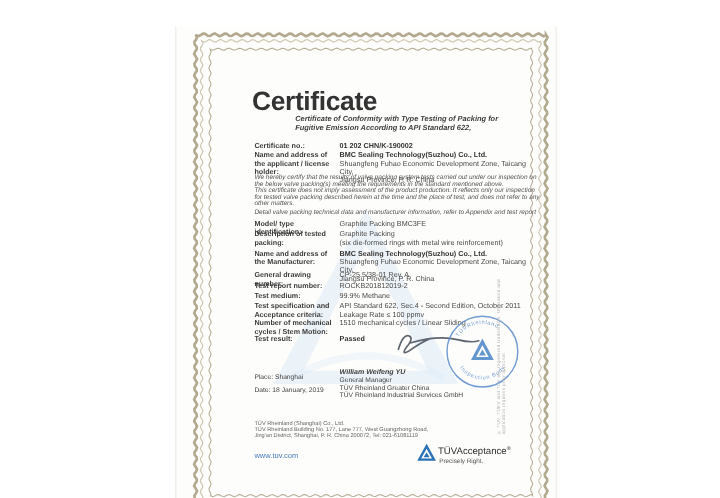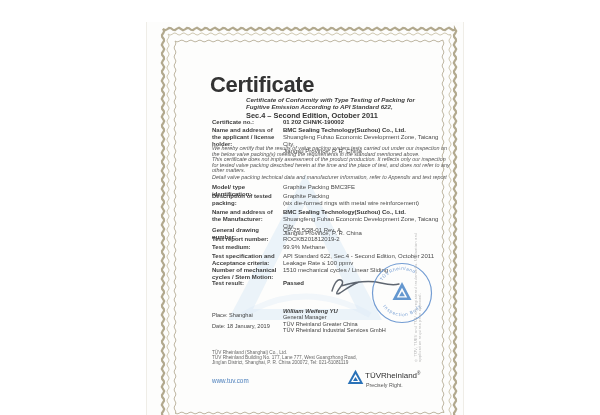--- a/index.html
+++ b/index.html
@@ -48,21 +48,20 @@
     <path fill="none" stroke="#b2a98e" stroke-width="2.2" d="M163.0,7.0 L165.0,8.2 L167.0,7.4 L169.0,6.0 L171.0,6.2 L173.0,7.8 L175.0,8.0 L177.0,6.6 L179.0,5.8 L181.0,7.0 L183.0,8.2 L185.0,7.4 L187.0,6.0 L189.0,6.2 L191.0,7.8 L193.0,8.0 L195.0,6.6 L197.0,5.8 L199.0,7.0 L201.0,8.2 L203.0,7.4 L205.0,6.0 L207.0,6.2 L209.0,7.8 L211.0,8.0 L213.0,6.6 L215.0,5.8 L217.0,7.0 L219.0,8.2 L221.0,7.4 L223.0,6.0 L225.0,6.2 L227.0,7.8 L229.0,8.0 L231.0,6.6 L233.0,5.8 L235.0,7.0 L237.0,8.2 L239.0,7.4 L241.0,6.0 L243.0,6.2 L245.0,7.8 L247.0,8.0 L249.0,6.6 L251.0,5.8 L253.0,7.0 L255.0,8.2 L257.0,7.4 L259.0,6.0 L261.0,6.2 L263.0,7.8 L265.0,8.0 L267.0,6.6 L269.0,5.8 L271.0,7.0 L273.0,8.2 L275.0,7.4 L277.0,6.0 L279.0,6.2 L281.0,7.8 L283.0,8.0 L285.0,6.6 L287.0,5.8 L289.0,7.0 L291.0,8.2 L293.0,7.4 L295.0,6.0 L297.0,6.2 L299.0,7.8 L301.0,8.0 L303.0,6.6 L305.0,5.8 L307.0,7.0 L309.0,8.2 L311.0,7.4 L313.0,6.0 L315.0,6.2 L317.0,7.8 L319.0,8.0 L321.0,6.6 L323.0,5.8 L325.0,7.0 L327.0,8.2 L329.0,7.4 L331.0,6.0 L333.0,6.2 L335.0,7.8 L337.0,8.0 L339.0,6.6 L341.0,5.8 L343.0,7.0 L345.0,8.2 L347.0,7.4 L349.0,6.0 L351.0,6.2 L353.0,7.8 L355.0,8.0 L357.0,6.6 L359.0,5.8 L361.0,7.0 L363.0,8.2 L365.0,7.4 L367.0,6.0 L369.0,6.2 L371.0,7.8 L373.0,8.0 L375.0,6.6 L377.0,5.8 L379.0,7.0 L381.0,8.2 L383.0,7.4 L385.0,6.0 L387.0,6.2 L389.0,7.8 L391.0,8.0 L393.0,6.6 L395.0,5.8 L397.0,7.0 L399.0,8.2 L401.0,7.4 L403.0,6.0 L405.0,6.2 L407.0,7.8 L409.0,8.0 L411.0,6.6 L413.0,5.8 L415.0,7.0 L417.0,8.2 L419.0,7.4 L421.0,6.0 L423.0,6.2 L425.0,7.8 L427.0,8.0 L429.0,6.6 L431.0,5.8 L433.0,7.0 L435.0,8.2 L437.0,7.4 L439.0,6.0 L441.0,6.2 L443.0,7.8 L445.0,8.0 L447.0,6.6 L449.0,5.8 L451.0,7.0 L453.0,8.2 L455.0,7.4 L455.0,7.0 L456.2,9.0 L455.4,11.0 L454.0,13.0 L454.2,15.0 L455.8,17.0 L456.0,19.0 L454.6,21.0 L453.8,23.0 L455.0,25.0 L456.2,27.0 L455.4,29.0 L454.0,31.0 L454.2,33.0 L455.8,35.0 L456.0,37.0 L454.6,39.0 L453.8,41.0 L455.0,43.0 L456.2,45.0 L455.4,47.0 L454.0,49.0 L454.2,51.0 L455.8,53.0 L456.0,55.0 L454.6,57.0 L453.8,59.0 L455.0,61.0 L456.2,63.0 L455.4,65.0 L454.0,67.0 L454.2,69.0 L455.8,71.0 L456.0,73.0 L454.6,75.0 L453.8,77.0 L455.0,79.0 L456.2,81.0 L455.4,83.0 L454.0,85.0 L454.2,87.0 L455.8,89.0 L456.0,91.0 L454.6,93.0 L453.8,95.0 L455.0,97.0 L456.2,99.0 L455.4,101.0 L454.0,103.0 L454.2,105.0 L455.8,107.0 L456.0,109.0 L454.6,111.0 L453.8,113.0 L455.0,115.0 L456.2,117.0 L455.4,119.0 L454.0,121.0 L454.2,123.0 L455.8,125.0 L456.0,127.0 L454.6,129.0 L453.8,131.0 L455.0,133.0 L456.2,135.0 L455.4,137.0 L454.0,139.0 L454.2,141.0 L455.8,143.0 L456.0,145.0 L454.6,147.0 L453.8,149.0 L455.0,151.0 L456.2,153.0 L455.4,155.0 L454.0,157.0 L454.2,159.0 L455.8,161.0 L456.0,163.0 L454.6,165.0 L453.8,167.0 L455.0,169.0 L456.2,171.0 L455.4,173.0 L454.0,175.0 L454.2,177.0 L455.8,179.0 L456.0,181.0 L454.6,183.0 L453.8,185.0 L455.0,187.0 L456.2,189.0 L455.4,191.0 L454.0,193.0 L454.2,195.0 L455.8,197.0 L456.0,199.0 L454.6,201.0 L453.8,203.0 L455.0,205.0 L456.2,207.0 L455.4,209.0 L454.0,211.0 L454.2,213.0 L455.8,215.0 L456.0,217.0 L454.6,219.0 L453.8,221.0 L455.0,223.0 L456.2,225.0 L455.4,227.0 L454.0,229.0 L454.2,231.0 L455.8,233.0 L456.0,235.0 L454.6,237.0 L453.8,239.0 L455.0,241.0 L456.2,243.0 L455.4,245.0 L454.0,247.0 L454.2,249.0 L455.8,251.0 L456.0,253.0 L454.6,255.0 L453.8,257.0 L455.0,259.0 L456.2,261.0 L455.4,263.0 L454.0,265.0 L454.2,267.0 L455.8,269.0 L456.0,271.0 L454.6,273.0 L453.8,275.0 L455.0,277.0 L456.2,279.0 L455.4,281.0 L454.0,283.0 L454.2,285.0 L455.8,287.0 L456.0,289.0 L454.6,291.0 L453.8,293.0 L455.0,295.0 L456.2,297.0 L455.4,299.0 L454.0,301.0 L454.2,303.0 L455.8,305.0 L456.0,307.0 L454.6,309.0 L453.8,311.0 L455.0,313.0 L456.2,315.0 L455.4,317.0 L454.0,319.0 L454.2,321.0 L455.8,323.0 L456.0,325.0 L454.6,327.0 L453.8,329.0 L455.0,331.0 L456.2,333.0 L455.4,335.0 L454.0,337.0 L454.2,339.0 L455.8,341.0 L456.0,343.0 L454.6,345.0 L453.8,347.0 L455.0,349.0 L456.2,351.0 L455.4,353.0 L454.0,355.0 L454.2,357.0 L455.8,359.0 L456.0,361.0 L454.6,363.0 L453.8,365.0 L455.0,367.0 L456.2,369.0 L455.4,371.0 L454.0,373.0 L454.2,375.0 L455.8,377.0 L456.0,379.0 L454.6,381.0 L453.8,383.0 L455.0,385.0 L456.2,387.0 L455.4,389.0 L454.0,391.0 L454.2,393.0 L455.8,395.0 L456.0,397.0 L454.6,399.0 L453.8,401.0 L455.0,403.0 L455.0,403.4 L453.0,404.2 L451.0,403.0 L449.0,401.8 L447.0,402.6 L445.0,404.0 L443.0,403.8 L441.0,402.2 L439.0,402.0 L437.0,403.4 L435.0,404.2 L433.0,403.0 L431.0,401.8 L429.0,402.6 L427.0,404.0 L425.0,403.8 L423.0,402.2 L421.0,402.0 L419.0,403.4 L417.0,404.2 L415.0,403.0 L413.0,401.8 L411.0,402.6 L409.0,404.0 L407.0,403.8 L405.0,402.2 L403.0,402.0 L401.0,403.4 L399.0,404.2 L397.0,403.0 L395.0,401.8 L393.0,402.6 L391.0,404.0 L389.0,403.8 L387.0,402.2 L385.0,402.0 L383.0,403.4 L381.0,404.2 L379.0,403.0 L377.0,401.8 L375.0,402.6 L373.0,404.0 L371.0,403.8 L369.0,402.2 L367.0,402.0 L365.0,403.4 L363.0,404.2 L361.0,403.0 L359.0,401.8 L357.0,402.6 L355.0,404.0 L353.0,403.8 L351.0,402.2 L349.0,402.0 L347.0,403.4 L345.0,404.2 L343.0,403.0 L341.0,401.8 L339.0,402.6 L337.0,404.0 L335.0,403.8 L333.0,402.2 L331.0,402.0 L329.0,403.4 L327.0,404.2 L325.0,403.0 L323.0,401.8 L321.0,402.6 L319.0,404.0 L317.0,403.8 L315.0,402.2 L313.0,402.0 L311.0,403.4 L309.0,404.2 L307.0,403.0 L305.0,401.8 L303.0,402.6 L301.0,404.0 L299.0,403.8 L297.0,402.2 L295.0,402.0 L293.0,403.4 L291.0,404.2 L289.0,403.0 L287.0,401.8 L285.0,402.6 L283.0,404.0 L281.0,403.8 L279.0,402.2 L277.0,402.0 L275.0,403.4 L273.0,404.2 L271.0,403.0 L269.0,401.8 L267.0,402.6 L265.0,404.0 L263.0,403.8 L261.0,402.2 L259.0,402.0 L257.0,403.4 L255.0,404.2 L253.0,403.0 L251.0,401.8 L249.0,402.6 L247.0,404.0 L245.0,403.8 L243.0,402.2 L241.0,402.0 L239.0,403.4 L237.0,404.2 L235.0,403.0 L233.0,401.8 L231.0,402.6 L229.0,404.0 L227.0,403.8 L225.0,402.2 L223.0,402.0 L221.0,403.4 L219.0,404.2 L217.0,403.0 L215.0,401.8 L213.0,402.6 L211.0,404.0 L209.0,403.8 L207.0,402.2 L205.0,402.0 L203.0,403.4 L201.0,404.2 L199.0,403.0 L197.0,401.8 L195.0,402.6 L193.0,404.0 L191.0,403.8 L189.0,402.2 L187.0,402.0 L185.0,403.4 L183.0,404.2 L181.0,403.0 L179.0,401.8 L177.0,402.6 L175.0,404.0 L173.0,403.8 L171.0,402.2 L169.0,402.0 L167.0,403.4 L165.0,404.2 L163.0,403.0 L163.0,403.0 L161.8,401.0 L162.6,399.0 L164.0,397.0 L163.8,395.0 L162.2,393.0 L162.0,391.0 L163.4,389.0 L164.2,387.0 L163.0,385.0 L161.8,383.0 L162.6,381.0 L164.0,379.0 L163.8,377.0 L162.2,375.0 L162.0,373.0 L163.4,371.0 L164.2,369.0 L163.0,367.0 L161.8,365.0 L162.6,363.0 L164.0,361.0 L163.8,359.0 L162.2,357.0 L162.0,355.0 L163.4,353.0 L164.2,351.0 L163.0,349.0 L161.8,347.0 L162.6,345.0 L164.0,343.0 L163.8,341.0 L162.2,339.0 L162.0,337.0 L163.4,335.0 L164.2,333.0 L163.0,331.0 L161.8,329.0 L162.6,327.0 L164.0,325.0 L163.8,323.0 L162.2,321.0 L162.0,319.0 L163.4,317.0 L164.2,315.0 L163.0,313.0 L161.8,311.0 L162.6,309.0 L164.0,307.0 L163.8,305.0 L162.2,303.0 L162.0,301.0 L163.4,299.0 L164.2,297.0 L163.0,295.0 L161.8,293.0 L162.6,291.0 L164.0,289.0 L163.8,287.0 L162.2,285.0 L162.0,283.0 L163.4,281.0 L164.2,279.0 L163.0,277.0 L161.8,275.0 L162.6,273.0 L164.0,271.0 L163.8,269.0 L162.2,267.0 L162.0,265.0 L163.4,263.0 L164.2,261.0 L163.0,259.0 L161.8,257.0 L162.6,255.0 L164.0,253.0 L163.8,251.0 L162.2,249.0 L162.0,247.0 L163.4,245.0 L164.2,243.0 L163.0,241.0 L161.8,239.0 L162.6,237.0 L164.0,235.0 L163.8,233.0 L162.2,231.0 L162.0,229.0 L163.4,227.0 L164.2,225.0 L163.0,223.0 L161.8,221.0 L162.6,219.0 L164.0,217.0 L163.8,215.0 L162.2,213.0 L162.0,211.0 L163.4,209.0 L164.2,207.0 L163.0,205.0 L161.8,203.0 L162.6,201.0 L164.0,199.0 L163.8,197.0 L162.2,195.0 L162.0,193.0 L163.4,191.0 L164.2,189.0 L163.0,187.0 L161.8,185.0 L162.6,183.0 L164.0,181.0 L163.8,179.0 L162.2,177.0 L162.0,175.0 L163.4,173.0 L164.2,171.0 L163.0,169.0 L161.8,167.0 L162.6,165.0 L164.0,163.0 L163.8,161.0 L162.2,159.0 L162.0,157.0 L163.4,155.0 L164.2,153.0 L163.0,151.0 L161.8,149.0 L162.6,147.0 L164.0,145.0 L163.8,143.0 L162.2,141.0 L162.0,139.0 L163.4,137.0 L164.2,135.0 L163.0,133.0 L161.8,131.0 L162.6,129.0 L164.0,127.0 L163.8,125.0 L162.2,123.0 L162.0,121.0 L163.4,119.0 L164.2,117.0 L163.0,115.0 L161.8,113.0 L162.6,111.0 L164.0,109.0 L163.8,107.0 L162.2,105.0 L162.0,103.0 L163.4,101.0 L164.2,99.0 L163.0,97.0 L161.8,95.0 L162.6,93.0 L164.0,91.0 L163.8,89.0 L162.2,87.0 L162.0,85.0 L163.4,83.0 L164.2,81.0 L163.0,79.0 L161.8,77.0 L162.6,75.0 L164.0,73.0 L163.8,71.0 L162.2,69.0 L162.0,67.0 L163.4,65.0 L164.2,63.0 L163.0,61.0 L161.8,59.0 L162.6,57.0 L164.0,55.0 L163.8,53.0 L162.2,51.0 L162.0,49.0 L163.4,47.0 L164.2,45.0 L163.0,43.0 L161.8,41.0 L162.6,39.0 L164.0,37.0 L163.8,35.0 L162.2,33.0 L162.0,31.0 L163.4,29.0 L164.2,27.0 L163.0,25.0 L161.8,23.0 L162.6,21.0 L164.0,19.0 L163.8,17.0 L162.2,15.0 L162.0,13.0 L163.4,11.0 L164.2,9.0 L163.0,7.0 Z"></path>
     <path fill="none" stroke="#cfc8b2" stroke-width="1" d="M168.0,12.0 L170.0,13.1 L172.0,12.4 L174.0,11.0 L176.0,11.3 L178.0,12.7 L180.0,13.0 L182.0,11.6 L184.0,10.9 L186.0,12.0 L188.0,13.1 L190.0,12.4 L192.0,11.0 L194.0,11.3 L196.0,12.7 L198.0,13.0 L200.0,11.6 L202.0,10.9 L204.0,12.0 L206.0,13.1 L208.0,12.4 L210.0,11.0 L212.0,11.3 L214.0,12.7 L216.0,13.0 L218.0,11.6 L220.0,10.9 L222.0,12.0 L224.0,13.1 L226.0,12.4 L228.0,11.0 L230.0,11.3 L232.0,12.7 L234.0,13.0 L236.0,11.6 L238.0,10.9 L240.0,12.0 L242.0,13.1 L244.0,12.4 L246.0,11.0 L248.0,11.3 L250.0,12.7 L252.0,13.0 L254.0,11.6 L256.0,10.9 L258.0,12.0 L260.0,13.1 L262.0,12.4 L264.0,11.0 L266.0,11.3 L268.0,12.7 L270.0,13.0 L272.0,11.6 L274.0,10.9 L276.0,12.0 L278.0,13.1 L280.0,12.4 L282.0,11.0 L284.0,11.3 L286.0,12.7 L288.0,13.0 L290.0,11.6 L292.0,10.9 L294.0,12.0 L296.0,13.1 L298.0,12.4 L300.0,11.0 L302.0,11.3 L304.0,12.7 L306.0,13.0 L308.0,11.6 L310.0,10.9 L312.0,12.0 L314.0,13.1 L316.0,12.4 L318.0,11.0 L320.0,11.3 L322.0,12.7 L324.0,13.0 L326.0,11.6 L328.0,10.9 L330.0,12.0 L332.0,13.1 L334.0,12.4 L336.0,11.0 L338.0,11.3 L340.0,12.7 L342.0,13.0 L344.0,11.6 L346.0,10.9 L348.0,12.0 L350.0,13.1 L352.0,12.4 L354.0,11.0 L356.0,11.3 L358.0,12.7 L360.0,13.0 L362.0,11.6 L364.0,10.9 L366.0,12.0 L368.0,13.1 L370.0,12.4 L372.0,11.0 L374.0,11.3 L376.0,12.7 L378.0,13.0 L380.0,11.6 L382.0,10.9 L384.0,12.0 L386.0,13.1 L388.0,12.4 L390.0,11.0 L392.0,11.3 L394.0,12.7 L396.0,13.0 L398.0,11.6 L400.0,10.9 L402.0,12.0 L404.0,13.1 L406.0,12.4 L408.0,11.0 L410.0,11.3 L412.0,12.7 L414.0,13.0 L416.0,11.6 L418.0,10.9 L420.0,12.0 L422.0,13.1 L424.0,12.4 L426.0,11.0 L428.0,11.3 L430.0,12.7 L432.0,13.0 L434.0,11.6 L436.0,10.9 L438.0,12.0 L440.0,13.1 L442.0,12.4 L444.0,11.0 L446.0,11.3 L448.0,12.7 L450.0,13.0 L450.0,12.0 L451.1,14.0 L450.4,16.0 L449.0,18.0 L449.3,20.0 L450.7,22.0 L451.0,24.0 L449.6,26.0 L448.9,28.0 L450.0,30.0 L451.1,32.0 L450.4,34.0 L449.0,36.0 L449.3,38.0 L450.7,40.0 L451.0,42.0 L449.6,44.0 L448.9,46.0 L450.0,48.0 L451.1,50.0 L450.4,52.0 L449.0,54.0 L449.3,56.0 L450.7,58.0 L451.0,60.0 L449.6,62.0 L448.9,64.0 L450.0,66.0 L451.1,68.0 L450.4,70.0 L449.0,72.0 L449.3,74.0 L450.7,76.0 L451.0,78.0 L449.6,80.0 L448.9,82.0 L450.0,84.0 L451.1,86.0 L450.4,88.0 L449.0,90.0 L449.3,92.0 L450.7,94.0 L451.0,96.0 L449.6,98.0 L448.9,100.0 L450.0,102.0 L451.1,104.0 L450.4,106.0 L449.0,108.0 L449.3,110.0 L450.7,112.0 L451.0,114.0 L449.6,116.0 L448.9,118.0 L450.0,120.0 L451.1,122.0 L450.4,124.0 L449.0,126.0 L449.3,128.0 L450.7,130.0 L451.0,132.0 L449.6,134.0 L448.9,136.0 L450.0,138.0 L451.1,140.0 L450.4,142.0 L449.0,144.0 L449.3,146.0 L450.7,148.0 L451.0,150.0 L449.6,152.0 L448.9,154.0 L450.0,156.0 L451.1,158.0 L450.4,160.0 L449.0,162.0 L449.3,164.0 L450.7,166.0 L451.0,168.0 L449.6,170.0 L448.9,172.0 L450.0,174.0 L451.1,176.0 L450.4,178.0 L449.0,180.0 L449.3,182.0 L450.7,184.0 L451.0,186.0 L449.6,188.0 L448.9,190.0 L450.0,192.0 L451.1,194.0 L450.4,196.0 L449.0,198.0 L449.3,200.0 L450.7,202.0 L451.0,204.0 L449.6,206.0 L448.9,208.0 L450.0,210.0 L451.1,212.0 L450.4,214.0 L449.0,216.0 L449.3,218.0 L450.7,220.0 L451.0,222.0 L449.6,224.0 L448.9,226.0 L450.0,228.0 L451.1,230.0 L450.4,232.0 L449.0,234.0 L449.3,236.0 L450.7,238.0 L451.0,240.0 L449.6,242.0 L448.9,244.0 L450.0,246.0 L451.1,248.0 L450.4,250.0 L449.0,252.0 L449.3,254.0 L450.7,256.0 L451.0,258.0 L449.6,260.0 L448.9,262.0 L450.0,264.0 L451.1,266.0 L450.4,268.0 L449.0,270.0 L449.3,272.0 L450.7,274.0 L451.0,276.0 L449.6,278.0 L448.9,280.0 L450.0,282.0 L451.1,284.0 L450.4,286.0 L449.0,288.0 L449.3,290.0 L450.7,292.0 L451.0,294.0 L449.6,296.0 L448.9,298.0 L450.0,300.0 L451.1,302.0 L450.4,304.0 L449.0,306.0 L449.3,308.0 L450.7,310.0 L451.0,312.0 L449.6,314.0 L448.9,316.0 L450.0,318.0 L451.1,320.0 L450.4,322.0 L449.0,324.0 L449.3,326.0 L450.7,328.0 L451.0,330.0 L449.6,332.0 L448.9,334.0 L450.0,336.0 L451.1,338.0 L450.4,340.0 L449.0,342.0 L449.3,344.0 L450.7,346.0 L451.0,348.0 L449.6,350.0 L448.9,352.0 L450.0,354.0 L451.1,356.0 L450.4,358.0 L449.0,360.0 L449.3,362.0 L450.7,364.0 L451.0,366.0 L449.6,368.0 L448.9,370.0 L450.0,372.0 L451.1,374.0 L450.4,376.0 L449.0,378.0 L449.3,380.0 L450.7,382.0 L451.0,384.0 L449.6,386.0 L448.9,388.0 L450.0,390.0 L451.1,392.0 L450.4,394.0 L449.0,396.0 L449.3,398.0 L450.0,399.0 L448.0,398.7 L446.0,397.3 L444.0,397.0 L442.0,398.4 L440.0,399.1 L438.0,398.0 L436.0,396.9 L434.0,397.6 L432.0,399.0 L430.0,398.7 L428.0,397.3 L426.0,397.0 L424.0,398.4 L422.0,399.1 L420.0,398.0 L418.0,396.9 L416.0,397.6 L414.0,399.0 L412.0,398.7 L410.0,397.3 L408.0,397.0 L406.0,398.4 L404.0,399.1 L402.0,398.0 L400.0,396.9 L398.0,397.6 L396.0,399.0 L394.0,398.7 L392.0,397.3 L390.0,397.0 L388.0,398.4 L386.0,399.1 L384.0,398.0 L382.0,396.9 L380.0,397.6 L378.0,399.0 L376.0,398.7 L374.0,397.3 L372.0,397.0 L370.0,398.4 L368.0,399.1 L366.0,398.0 L364.0,396.9 L362.0,397.6 L360.0,399.0 L358.0,398.7 L356.0,397.3 L354.0,397.0 L352.0,398.4 L350.0,399.1 L348.0,398.0 L346.0,396.9 L344.0,397.6 L342.0,399.0 L340.0,398.7 L338.0,397.3 L336.0,397.0 L334.0,398.4 L332.0,399.1 L330.0,398.0 L328.0,396.9 L326.0,397.6 L324.0,399.0 L322.0,398.7 L320.0,397.3 L318.0,397.0 L316.0,398.4 L314.0,399.1 L312.0,398.0 L310.0,396.9 L308.0,397.6 L306.0,399.0 L304.0,398.7 L302.0,397.3 L300.0,397.0 L298.0,398.4 L296.0,399.1 L294.0,398.0 L292.0,396.9 L290.0,397.6 L288.0,399.0 L286.0,398.7 L284.0,397.3 L282.0,397.0 L280.0,398.4 L278.0,399.1 L276.0,398.0 L274.0,396.9 L272.0,397.6 L270.0,399.0 L268.0,398.7 L266.0,397.3 L264.0,397.0 L262.0,398.4 L260.0,399.1 L258.0,398.0 L256.0,396.9 L254.0,397.6 L252.0,399.0 L250.0,398.7 L248.0,397.3 L246.0,397.0 L244.0,398.4 L242.0,399.1 L240.0,398.0 L238.0,396.9 L236.0,397.6 L234.0,399.0 L232.0,398.7 L230.0,397.3 L228.0,397.0 L226.0,398.4 L224.0,399.1 L222.0,398.0 L220.0,396.9 L218.0,397.6 L216.0,399.0 L214.0,398.7 L212.0,397.3 L210.0,397.0 L208.0,398.4 L206.0,399.1 L204.0,398.0 L202.0,396.9 L200.0,397.6 L198.0,399.0 L196.0,398.7 L194.0,397.3 L192.0,397.0 L190.0,398.4 L188.0,399.1 L186.0,398.0 L184.0,396.9 L182.0,397.6 L180.0,399.0 L178.0,398.7 L176.0,397.3 L174.0,397.0 L172.0,398.4 L170.0,399.1 L168.0,398.0 L167.3,398.0 L167.0,396.0 L168.4,394.0 L169.1,392.0 L168.0,390.0 L166.9,388.0 L167.6,386.0 L169.0,384.0 L168.7,382.0 L167.3,380.0 L167.0,378.0 L168.4,376.0 L169.1,374.0 L168.0,372.0 L166.9,370.0 L167.6,368.0 L169.0,366.0 L168.7,364.0 L167.3,362.0 L167.0,360.0 L168.4,358.0 L169.1,356.0 L168.0,354.0 L166.9,352.0 L167.6,350.0 L169.0,348.0 L168.7,346.0 L167.3,344.0 L167.0,342.0 L168.4,340.0 L169.1,338.0 L168.0,336.0 L166.9,334.0 L167.6,332.0 L169.0,330.0 L168.7,328.0 L167.3,326.0 L167.0,324.0 L168.4,322.0 L169.1,320.0 L168.0,318.0 L166.9,316.0 L167.6,314.0 L169.0,312.0 L168.7,310.0 L167.3,308.0 L167.0,306.0 L168.4,304.0 L169.1,302.0 L168.0,300.0 L166.9,298.0 L167.6,296.0 L169.0,294.0 L168.7,292.0 L167.3,290.0 L167.0,288.0 L168.4,286.0 L169.1,284.0 L168.0,282.0 L166.9,280.0 L167.6,278.0 L169.0,276.0 L168.7,274.0 L167.3,272.0 L167.0,270.0 L168.4,268.0 L169.1,266.0 L168.0,264.0 L166.9,262.0 L167.6,260.0 L169.0,258.0 L168.7,256.0 L167.3,254.0 L167.0,252.0 L168.4,250.0 L169.1,248.0 L168.0,246.0 L166.9,244.0 L167.6,242.0 L169.0,240.0 L168.7,238.0 L167.3,236.0 L167.0,234.0 L168.4,232.0 L169.1,230.0 L168.0,228.0 L166.9,226.0 L167.6,224.0 L169.0,222.0 L168.7,220.0 L167.3,218.0 L167.0,216.0 L168.4,214.0 L169.1,212.0 L168.0,210.0 L166.9,208.0 L167.6,206.0 L169.0,204.0 L168.7,202.0 L167.3,200.0 L167.0,198.0 L168.4,196.0 L169.1,194.0 L168.0,192.0 L166.9,190.0 L167.6,188.0 L169.0,186.0 L168.7,184.0 L167.3,182.0 L167.0,180.0 L168.4,178.0 L169.1,176.0 L168.0,174.0 L166.9,172.0 L167.6,170.0 L169.0,168.0 L168.7,166.0 L167.3,164.0 L167.0,162.0 L168.4,160.0 L169.1,158.0 L168.0,156.0 L166.9,154.0 L167.6,152.0 L169.0,150.0 L168.7,148.0 L167.3,146.0 L167.0,144.0 L168.4,142.0 L169.1,140.0 L168.0,138.0 L166.9,136.0 L167.6,134.0 L169.0,132.0 L168.7,130.0 L167.3,128.0 L167.0,126.0 L168.4,124.0 L169.1,122.0 L168.0,120.0 L166.9,118.0 L167.6,116.0 L169.0,114.0 L168.7,112.0 L167.3,110.0 L167.0,108.0 L168.4,106.0 L169.1,104.0 L168.0,102.0 L166.9,100.0 L167.6,98.0 L169.0,96.0 L168.7,94.0 L167.3,92.0 L167.0,90.0 L168.4,88.0 L169.1,86.0 L168.0,84.0 L166.9,82.0 L167.6,80.0 L169.0,78.0 L168.7,76.0 L167.3,74.0 L167.0,72.0 L168.4,70.0 L169.1,68.0 L168.0,66.0 L166.9,64.0 L167.6,62.0 L169.0,60.0 L168.7,58.0 L167.3,56.0 L167.0,54.0 L168.4,52.0 L169.1,50.0 L168.0,48.0 L166.9,46.0 L167.6,44.0 L169.0,42.0 L168.7,40.0 L167.3,38.0 L167.0,36.0 L168.4,34.0 L169.1,32.0 L168.0,30.0 L166.9,28.0 L167.6,26.0 L169.0,24.0 L168.7,22.0 L167.3,20.0 L167.0,18.0 L168.4,16.0 L169.1,14.0 L168.0,12.0 Z"></path>
     <path fill="none" stroke="#b7ae97" stroke-width="0.9" d="M175.0,19.0 L177.0,19.9 L179.0,19.3 L181.0,18.2 L183.0,18.4 L185.0,19.6 L187.0,19.8 L189.0,18.7 L191.0,18.1 L193.0,19.0 L195.0,19.9 L197.0,19.3 L199.0,18.2 L201.0,18.4 L203.0,19.6 L205.0,19.8 L207.0,18.7 L209.0,18.1 L211.0,19.0 L213.0,19.9 L215.0,19.3 L217.0,18.2 L219.0,18.4 L221.0,19.6 L223.0,19.8 L225.0,18.7 L227.0,18.1 L229.0,19.0 L231.0,19.9 L233.0,19.3 L235.0,18.2 L237.0,18.4 L239.0,19.6 L241.0,19.8 L243.0,18.7 L245.0,18.1 L247.0,19.0 L249.0,19.9 L251.0,19.3 L253.0,18.2 L255.0,18.4 L257.0,19.6 L259.0,19.8 L261.0,18.7 L263.0,18.1 L265.0,19.0 L267.0,19.9 L269.0,19.3 L271.0,18.2 L273.0,18.4 L275.0,19.6 L277.0,19.8 L279.0,18.7 L281.0,18.1 L283.0,19.0 L285.0,19.9 L287.0,19.3 L289.0,18.2 L291.0,18.4 L293.0,19.6 L295.0,19.8 L297.0,18.7 L299.0,18.1 L301.0,19.0 L303.0,19.9 L305.0,19.3 L307.0,18.2 L309.0,18.4 L311.0,19.6 L313.0,19.8 L315.0,18.7 L317.0,18.1 L319.0,19.0 L321.0,19.9 L323.0,19.3 L325.0,18.2 L327.0,18.4 L329.0,19.6 L331.0,19.8 L333.0,18.7 L335.0,18.1 L337.0,19.0 L339.0,19.9 L341.0,19.3 L343.0,18.2 L345.0,18.4 L347.0,19.6 L349.0,19.8 L351.0,18.7 L353.0,18.1 L355.0,19.0 L357.0,19.9 L359.0,19.3 L361.0,18.2 L363.0,18.4 L365.0,19.6 L367.0,19.8 L369.0,18.7 L371.0,18.1 L373.0,19.0 L375.0,19.9 L377.0,19.3 L379.0,18.2 L381.0,18.4 L383.0,19.6 L385.0,19.8 L387.0,18.7 L389.0,18.1 L391.0,19.0 L393.0,19.9 L395.0,19.3 L397.0,18.2 L399.0,18.4 L401.0,19.6 L403.0,19.8 L405.0,18.7 L407.0,18.1 L409.0,19.0 L411.0,19.9 L413.0,19.3 L415.0,18.2 L417.0,18.4 L419.0,19.6 L421.0,19.8 L423.0,18.7 L425.0,18.1 L427.0,19.0 L429.0,19.9 L431.0,19.3 L433.0,18.2 L435.0,18.4 L437.0,19.6 L439.0,19.8 L441.0,18.7 L443.0,18.1 L443.0,19.0 L443.9,21.0 L443.3,23.0 L442.2,25.0 L442.4,27.0 L443.6,29.0 L443.8,31.0 L442.7,33.0 L442.1,35.0 L443.0,37.0 L443.9,39.0 L443.3,41.0 L442.2,43.0 L442.4,45.0 L443.6,47.0 L443.8,49.0 L442.7,51.0 L442.1,53.0 L443.0,55.0 L443.9,57.0 L443.3,59.0 L442.2,61.0 L442.4,63.0 L443.6,65.0 L443.8,67.0 L442.7,69.0 L442.1,71.0 L443.0,73.0 L443.9,75.0 L443.3,77.0 L442.2,79.0 L442.4,81.0 L443.6,83.0 L443.8,85.0 L442.7,87.0 L442.1,89.0 L443.0,91.0 L443.9,93.0 L443.3,95.0 L442.2,97.0 L442.4,99.0 L443.6,101.0 L443.8,103.0 L442.7,105.0 L442.1,107.0 L443.0,109.0 L443.9,111.0 L443.3,113.0 L442.2,115.0 L442.4,117.0 L443.6,119.0 L443.8,121.0 L442.7,123.0 L442.1,125.0 L443.0,127.0 L443.9,129.0 L443.3,131.0 L442.2,133.0 L442.4,135.0 L443.6,137.0 L443.8,139.0 L442.7,141.0 L442.1,143.0 L443.0,145.0 L443.9,147.0 L443.3,149.0 L442.2,151.0 L442.4,153.0 L443.6,155.0 L443.8,157.0 L442.7,159.0 L442.1,161.0 L443.0,163.0 L443.9,165.0 L443.3,167.0 L442.2,169.0 L442.4,171.0 L443.6,173.0 L443.8,175.0 L442.7,177.0 L442.1,179.0 L443.0,181.0 L443.9,183.0 L443.3,185.0 L442.2,187.0 L442.4,189.0 L443.6,191.0 L443.8,193.0 L442.7,195.0 L442.1,197.0 L443.0,199.0 L443.9,201.0 L443.3,203.0 L442.2,205.0 L442.4,207.0 L443.6,209.0 L443.8,211.0 L442.7,213.0 L442.1,215.0 L443.0,217.0 L443.9,219.0 L443.3,221.0 L442.2,223.0 L442.4,225.0 L443.6,227.0 L443.8,229.0 L442.7,231.0 L442.1,233.0 L443.0,235.0 L443.9,237.0 L443.3,239.0 L442.2,241.0 L442.4,243.0 L443.6,245.0 L443.8,247.0 L442.7,249.0 L442.1,251.0 L443.0,253.0 L443.9,255.0 L443.3,257.0 L442.2,259.0 L442.4,261.0 L443.6,263.0 L443.8,265.0 L442.7,267.0 L442.1,269.0 L443.0,271.0 L443.9,273.0 L443.3,275.0 L442.2,277.0 L442.4,279.0 L443.6,281.0 L443.8,283.0 L442.7,285.0 L442.1,287.0 L443.0,289.0 L443.9,291.0 L443.3,293.0 L442.2,295.0 L442.4,297.0 L443.6,299.0 L443.8,301.0 L442.7,303.0 L442.1,305.0 L443.0,307.0 L443.9,309.0 L443.3,311.0 L442.2,313.0 L442.4,315.0 L443.6,317.0 L443.8,319.0 L442.7,321.0 L442.1,323.0 L443.0,325.0 L443.9,327.0 L443.3,329.0 L442.2,331.0 L442.4,333.0 L443.6,335.0 L443.8,337.0 L442.7,339.0 L442.1,341.0 L443.0,343.0 L443.9,345.0 L443.3,347.0 L442.2,349.0 L442.4,351.0 L443.6,353.0 L443.8,355.0 L442.7,357.0 L442.1,359.0 L443.0,361.0 L443.9,363.0 L443.3,365.0 L442.2,367.0 L442.4,369.0 L443.6,371.0 L443.8,373.0 L442.7,375.0 L442.1,377.0 L443.0,379.0 L443.9,381.0 L443.3,383.0 L442.2,385.0 L442.4,387.0 L443.6,389.0 L443.8,391.0 L443.0,390.1 L441.0,390.7 L439.0,391.8 L437.0,391.6 L435.0,390.4 L433.0,390.2 L431.0,391.3 L429.0,391.9 L427.0,391.0 L425.0,390.1 L423.0,390.7 L421.0,391.8 L419.0,391.6 L417.0,390.4 L415.0,390.2 L413.0,391.3 L411.0,391.9 L409.0,391.0 L407.0,390.1 L405.0,390.7 L403.0,391.8 L401.0,391.6 L399.0,390.4 L397.0,390.2 L395.0,391.3 L393.0,391.9 L391.0,391.0 L389.0,390.1 L387.0,390.7 L385.0,391.8 L383.0,391.6 L381.0,390.4 L379.0,390.2 L377.0,391.3 L375.0,391.9 L373.0,391.0 L371.0,390.1 L369.0,390.7 L367.0,391.8 L365.0,391.6 L363.0,390.4 L361.0,390.2 L359.0,391.3 L357.0,391.9 L355.0,391.0 L353.0,390.1 L351.0,390.7 L349.0,391.8 L347.0,391.6 L345.0,390.4 L343.0,390.2 L341.0,391.3 L339.0,391.9 L337.0,391.0 L335.0,390.1 L333.0,390.7 L331.0,391.8 L329.0,391.6 L327.0,390.4 L325.0,390.2 L323.0,391.3 L321.0,391.9 L319.0,391.0 L317.0,390.1 L315.0,390.7 L313.0,391.8 L311.0,391.6 L309.0,390.4 L307.0,390.2 L305.0,391.3 L303.0,391.9 L301.0,391.0 L299.0,390.1 L297.0,390.7 L295.0,391.8 L293.0,391.6 L291.0,390.4 L289.0,390.2 L287.0,391.3 L285.0,391.9 L283.0,391.0 L281.0,390.1 L279.0,390.7 L277.0,391.8 L275.0,391.6 L273.0,390.4 L271.0,390.2 L269.0,391.3 L267.0,391.9 L265.0,391.0 L263.0,390.1 L261.0,390.7 L259.0,391.8 L257.0,391.6 L255.0,390.4 L253.0,390.2 L251.0,391.3 L249.0,391.9 L247.0,391.0 L245.0,390.1 L243.0,390.7 L241.0,391.8 L239.0,391.6 L237.0,390.4 L235.0,390.2 L233.0,391.3 L231.0,391.9 L229.0,391.0 L227.0,390.1 L225.0,390.7 L223.0,391.8 L221.0,391.6 L219.0,390.4 L217.0,390.2 L215.0,391.3 L213.0,391.9 L211.0,391.0 L209.0,390.1 L207.0,390.7 L205.0,391.8 L203.0,391.6 L201.0,390.4 L199.0,390.2 L197.0,391.3 L195.0,391.9 L193.0,391.0 L191.0,390.1 L189.0,390.7 L187.0,391.8 L185.0,391.6 L183.0,390.4 L181.0,390.2 L179.0,391.3 L177.0,391.9 L175.0,391.0 L175.8,391.0 L175.6,389.0 L174.4,387.0 L174.2,385.0 L175.3,383.0 L175.9,381.0 L175.0,379.0 L174.1,377.0 L174.7,375.0 L175.8,373.0 L175.6,371.0 L174.4,369.0 L174.2,367.0 L175.3,365.0 L175.9,363.0 L175.0,361.0 L174.1,359.0 L174.7,357.0 L175.8,355.0 L175.6,353.0 L174.4,351.0 L174.2,349.0 L175.3,347.0 L175.9,345.0 L175.0,343.0 L174.1,341.0 L174.7,339.0 L175.8,337.0 L175.6,335.0 L174.4,333.0 L174.2,331.0 L175.3,329.0 L175.9,327.0 L175.0,325.0 L174.1,323.0 L174.7,321.0 L175.8,319.0 L175.6,317.0 L174.4,315.0 L174.2,313.0 L175.3,311.0 L175.9,309.0 L175.0,307.0 L174.1,305.0 L174.7,303.0 L175.8,301.0 L175.6,299.0 L174.4,297.0 L174.2,295.0 L175.3,293.0 L175.9,291.0 L175.0,289.0 L174.1,287.0 L174.7,285.0 L175.8,283.0 L175.6,281.0 L174.4,279.0 L174.2,277.0 L175.3,275.0 L175.9,273.0 L175.0,271.0 L174.1,269.0 L174.7,267.0 L175.8,265.0 L175.6,263.0 L174.4,261.0 L174.2,259.0 L175.3,257.0 L175.9,255.0 L175.0,253.0 L174.1,251.0 L174.7,249.0 L175.8,247.0 L175.6,245.0 L174.4,243.0 L174.2,241.0 L175.3,239.0 L175.9,237.0 L175.0,235.0 L174.1,233.0 L174.7,231.0 L175.8,229.0 L175.6,227.0 L174.4,225.0 L174.2,223.0 L175.3,221.0 L175.9,219.0 L175.0,217.0 L174.1,215.0 L174.7,213.0 L175.8,211.0 L175.6,209.0 L174.4,207.0 L174.2,205.0 L175.3,203.0 L175.9,201.0 L175.0,199.0 L174.1,197.0 L174.7,195.0 L175.8,193.0 L175.6,191.0 L174.4,189.0 L174.2,187.0 L175.3,185.0 L175.9,183.0 L175.0,181.0 L174.1,179.0 L174.7,177.0 L175.8,175.0 L175.6,173.0 L174.4,171.0 L174.2,169.0 L175.3,167.0 L175.9,165.0 L175.0,163.0 L174.1,161.0 L174.7,159.0 L175.8,157.0 L175.6,155.0 L174.4,153.0 L174.2,151.0 L175.3,149.0 L175.9,147.0 L175.0,145.0 L174.1,143.0 L174.7,141.0 L175.8,139.0 L175.6,137.0 L174.4,135.0 L174.2,133.0 L175.3,131.0 L175.9,129.0 L175.0,127.0 L174.1,125.0 L174.7,123.0 L175.8,121.0 L175.6,119.0 L174.4,117.0 L174.2,115.0 L175.3,113.0 L175.9,111.0 L175.0,109.0 L174.1,107.0 L174.7,105.0 L175.8,103.0 L175.6,101.0 L174.4,99.0 L174.2,97.0 L175.3,95.0 L175.9,93.0 L175.0,91.0 L174.1,89.0 L174.7,87.0 L175.8,85.0 L175.6,83.0 L174.4,81.0 L174.2,79.0 L175.3,77.0 L175.9,75.0 L175.0,73.0 L174.1,71.0 L174.7,69.0 L175.8,67.0 L175.6,65.0 L174.4,63.0 L174.2,61.0 L175.3,59.0 L175.9,57.0 L175.0,55.0 L174.1,53.0 L174.7,51.0 L175.8,49.0 L175.6,47.0 L174.4,45.0 L174.2,43.0 L175.3,41.0 L175.9,39.0 L175.0,37.0 L174.1,35.0 L174.7,33.0 L175.8,31.0 L175.6,29.0 L174.4,27.0 L174.2,25.0 L175.3,23.0 L175.9,21.0 L175.0,19.0 Z"></path>
   </svg>
 
   <div class="title">Certificate</div>
   <div class="subtitle">
     <div>Certificate of Conformity with Type Testing of Packing for</div>
     <div>Fugitive Emission According to API Standard 622,</div>
   </div>
-  <div class="subtitle3">Sec.4 – Second Edition, October 2011</div>
 
   <div class="row" style="top:97px">
     <div class="lbl">Certificate no.:</div>
     <div class="val">
         <span class="b">01 202 CHN/K-190002</span>
       </div>
   </div>
   <div class="row" style="top:105px">
     <div class="lbl">Name and address of the applicant / license holder:</div>
     <div class="val">
@@ -165,18 +164,18 @@
   <div class="footeraddr">TÜV Rheinland (Shanghai) Co., Ltd.
 TÜV Rheinland Building No. 177, Lane 777, West Guangzhong Road,
 Jing'an District, Shanghai, P. R. China 200072, Tel: 021-61081119</div>
   <div class="www">www.tuv.com</div>
   <svg class="layer" style="left:347px;top:347px" width="17" height="16">
     <path d="M8.5,0.8 L16.3,15 L0.7,15 Z" fill="#2a72b8"></path>
     <path d="M8.5,5 L13,13 L4,13 Z" fill="#ffffff"></path>
     <path d="M8.5,8 L11,12 L6,12 Z" fill="#2a72b8"></path>
   </svg>
   <div class="brand">
-    <span class="tuv">TÜV</span><span>Rheinland</span><span class="reg">®</span>
+    <span class="tuv">TÜV</span><span>Acceptance</span><span class="reg">®</span>
   </div>
   <div class="tagline">Precisely Right.</div>
 
   <div class="sidenote">® TÜV, TUEV and TUV are registered trademarks. Utilisation and application requires prior approval.</div>
 </div>
 
 </body></html>

